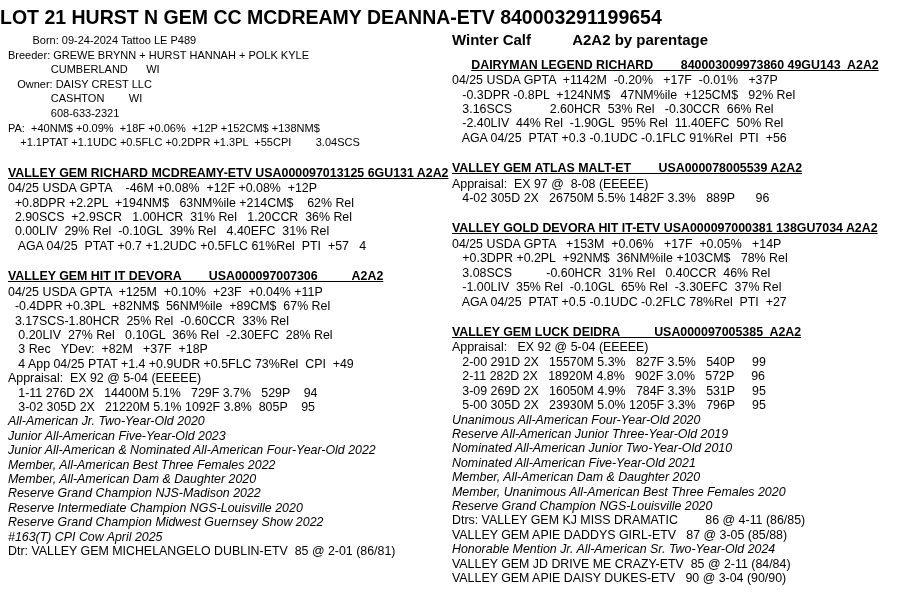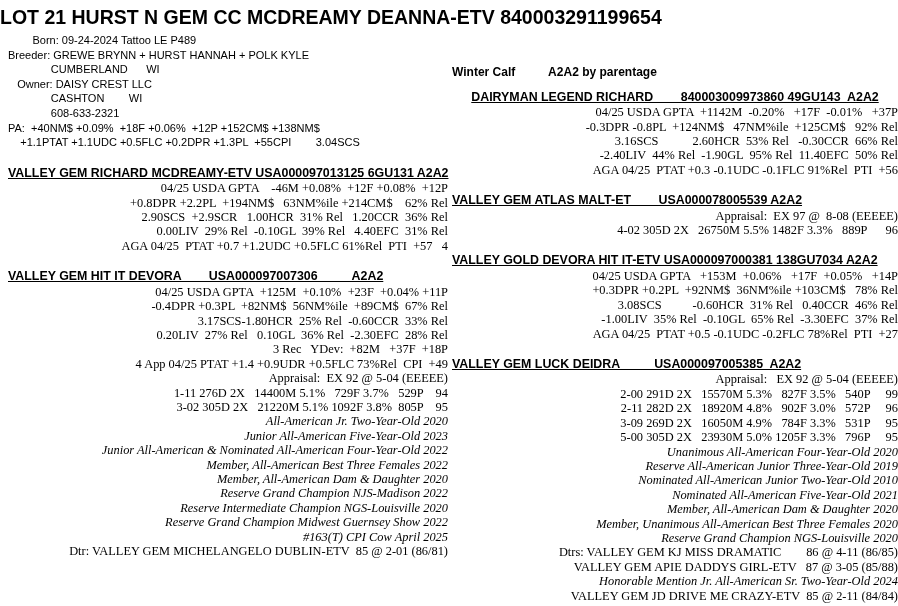--- a/index.html
+++ b/index.html
@@ -45,22 +45,21 @@
   }
   .col-right {
     width: 446px;
     flex: 0 0 446px;
     box-sizing: border-box;
   }
   .line {
     font-size: 12.4px;
     line-height: 14.4px;
     white-space: pre;
-    font-family: Liberation Serif, serif;
-    text-align: right;
+    font-family: Liberation Sans, sans-serif;
   }
   .line.italic {
     font-style: italic;
   }
   .hdr {
     font-size: 12.4px;
     line-height: 15.5px;
     font-weight: bold;
     text-decoration: underline;
     white-space: pre;
@@ -70,26 +69,25 @@
     margin-top: 0;
     text-align: center;
   }
   .spacer-sm { height: 7px; }
   .topline {
     font-size: 11px;
     line-height: 14.6px;
     white-space: pre;
   }
   .calfline {
-    font-size: 12px;
+    font-size: 15px;
     line-height: 14.6px;
     white-space: pre;
     font-weight: bold;
     margin-bottom: 10px;
-    margin-top: 32px;
   }
 </style>
 </head>
 <body>
 
 <div class="page">
 
   <div class="title">LOT 21   HURST N GEM CC MCDREAMY DEANNA-ETV 840003291199654</div>
 
   <div class="columns">
@@ -190,18 +188,19 @@
         <div class="line italic">Reserve All-American Junior Three-Year-Old 2019</div>
         <div class="line italic">Nominated All-American Junior Two-Year-Old 2010</div>
         <div class="line italic">Nominated All-American Five-Year-Old 2021</div>
         <div class="line italic">Member, All-American Dam &amp; Daughter 2020</div>
         <div class="line italic">Member, Unanimous All-American Best Three Females 2020</div>
         <div class="line italic">Reserve Grand Champion NGS-Louisville 2020</div>
         <div class="line">Dtrs: VALLEY GEM KJ MISS DRAMATIC        86 @ 4-11 (86/85)</div>
         <div class="line">VALLEY GEM APIE DADDYS GIRL-ETV   87 @ 3-05 (85/88)</div>
         <div class="line italic">Honorable Mention Jr. All-American Sr. Two-Year-Old 2024</div>
         <div class="line">VALLEY GEM JD DRIVE ME CRAZY-ETV  85 @ 2-11 (84/84)</div>
+        <div class="line">VALLEY GEM APIE DAISY DUKES-ETV   90 @ 3-04 (90/90)</div>
       </div>
 
     </div>
 
   </div>
 </div>
 
 </body></html>

